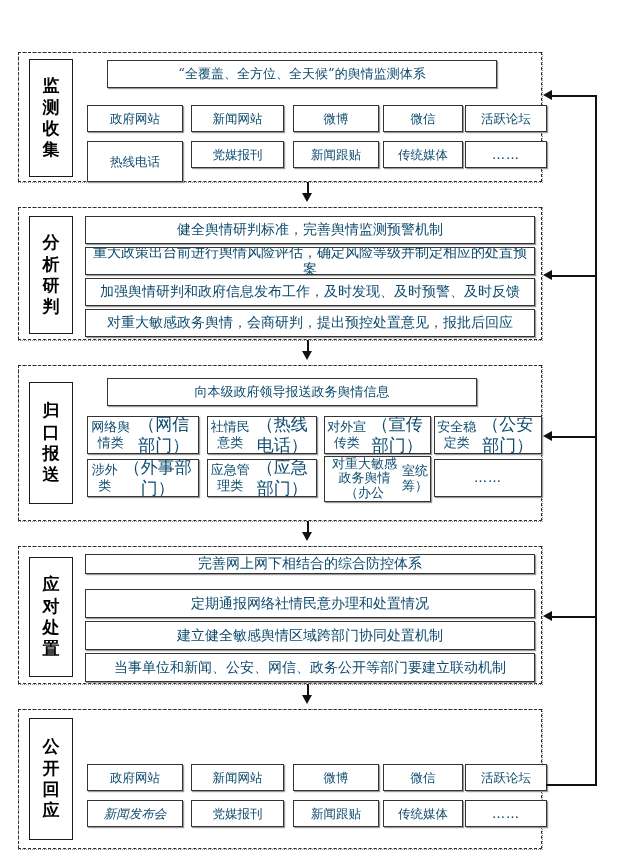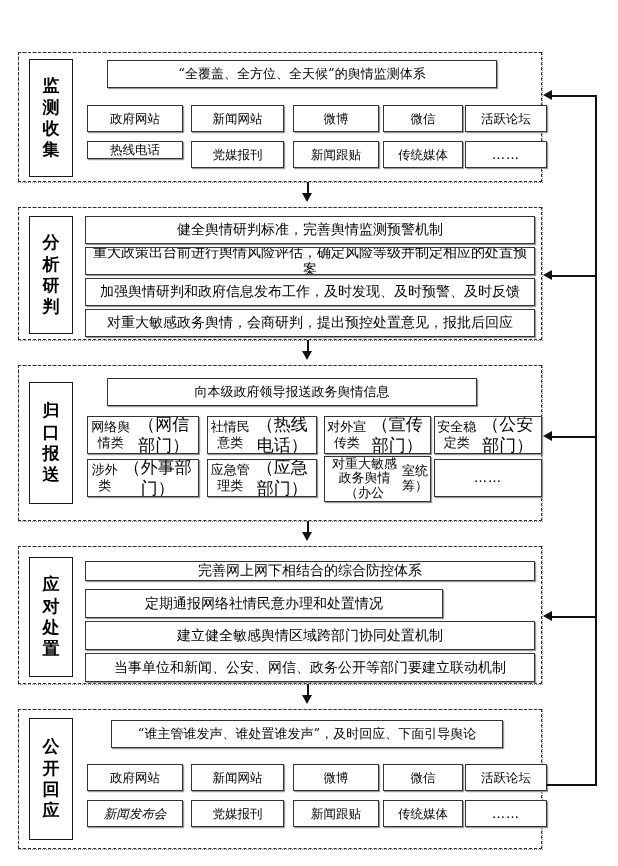--- a/index.html
+++ b/index.html
@@ -69,21 +69,21 @@
     box-sizing:border-box;
     border:1.3px solid #333;
     box-shadow:1.2px 1.2px 0 #9a9a9a;
     background:#fff;
     display:flex;
     align-items:center;
     justify-content:center;
     text-align:center;
     font-size:12.5px;
     line-height:1.22;
-    color:#000000;
+    color:#0c4a6e;
     overflow:hidden;
     padding:4px 2px;
   }
   .cell.wide{font-size:14px;}
   .cell.head{font-size:13px;}
   .cell.cat{
     font-size:13px;
     line-height:1.18;
     justify-content:flex-start;
     padding-top:3px;
@@ -124,21 +124,21 @@
     </div>
 
     <div class="cell head" style="left:88px;top:7px;width:390px;height:28px;">“全覆盖、全方位、全天候”的舆情监测体系</div>
 
     <div class="cell" style="left:68px;top:52px;width:96px;height:27px;">政府网站</div>
     <div class="cell" style="left:172px;top:52px;width:93px;height:27px;">新闻网站</div>
     <div class="cell" style="left:274px;top:52px;width:86px;height:27px;">微博</div>
     <div class="cell" style="left:364px;top:52px;width:80px;height:27px;">微信</div>
     <div class="cell" style="left:446px;top:52px;width:82px;height:27px;">活跃论坛</div>
 
-    <div class="cell" style="left:68px;top:88px;width:96px;height:18px;">热线电话</div>
+    <div class="cell" style="left:68px;top:88px;width:96px;height:41px;">热线电话</div>
     <div class="cell" style="left:172px;top:88px;width:93px;height:27px;">党媒报刊</div>
     <div class="cell" style="left:274px;top:88px;width:86px;height:27px;">新闻跟贴</div>
     <div class="cell" style="left:364px;top:88px;width:80px;height:27px;">传统媒体</div>
     <div class="cell" style="left:446px;top:88px;width:82px;height:27px;">
         <span class="dots">……</span>
       </div>
   </div>
 
   <div class="vline" style="left:307px;top:182px;height:14px;"></div>
   <div class="arrow-down" style="left:302px;top:193px;"></div>
@@ -206,38 +206,37 @@
   <div class="vline" style="left:307px;top:521px;height:15px;"></div>
   <div class="arrow-down" style="left:302px;top:532px;"></div>
 
   <div class="stage" style="top:546px;height:138px;">
     <div class="stage-label" style="top:10px;height:120px;">
       <span>应</span>
       <span>对</span>
       <span>处</span>
       <span>置</span>
     </div>
-    <div class="cell wide" style="left:66px;top:14px;width:450px;height:20px;">完善网上网下相结合的综合防控体系</div>
-    <div class="cell wide" style="left:66px;top:42px;width:358px;height:29px;">定期通报网络社情民意办理和处置情况</div>
+    <div class="cell wide" style="left:66px;top:7px;width:450px;height:20px;">完善网上网下相结合的综合防控体系</div>
+    <div class="cell wide" style="left:66px;top:42px;width:450px;height:29px;">定期通报网络社情民意办理和处置情况</div>
     <div class="cell wide" style="left:66px;top:74px;width:450px;height:29px;">建立健全敏感舆情区域跨部门协同处置机制</div>
     <div class="cell wide" style="left:66px;top:106px;width:450px;height:29px;">当事单位和新闻、公安、网信、政务公开等部门要建立联动机制</div>
   </div>
 
   <div class="vline" style="left:307px;top:684px;height:15px;"></div>
   <div class="arrow-down" style="left:302px;top:695px;"></div>
 
   <div class="stage" style="top:709px;height:140px;">
     <div class="stage-label" style="top:8px;height:122px;">
       <span>公</span>
       <span>开</span>
       <span>回</span>
       <span>应</span>
     </div>
 
-    <div class="cell head" style="left:92px;top:10px;width:392px;height:28px;">“谁主管谁发声、谁处置谁发声”，及时回应、下面引导舆论</div>
 
     <div class="cell" style="left:68px;top:54px;width:96px;height:27px;">政府网站</div>
     <div class="cell" style="left:172px;top:54px;width:93px;height:27px;">新闻网站</div>
     <div class="cell" style="left:274px;top:54px;width:86px;height:27px;">微博</div>
     <div class="cell" style="left:364px;top:54px;width:80px;height:27px;">微信</div>
     <div class="cell" style="left:446px;top:54px;width:82px;height:27px;">活跃论坛</div>
 
     <div class="cell" style="left:68px;top:90px;width:96px;height:27px;font-style:italic;">新闻发布会</div>
     <div class="cell" style="left:172px;top:90px;width:93px;height:27px;">党媒报刊</div>
     <div class="cell" style="left:274px;top:90px;width:86px;height:27px;">新闻跟贴</div>

